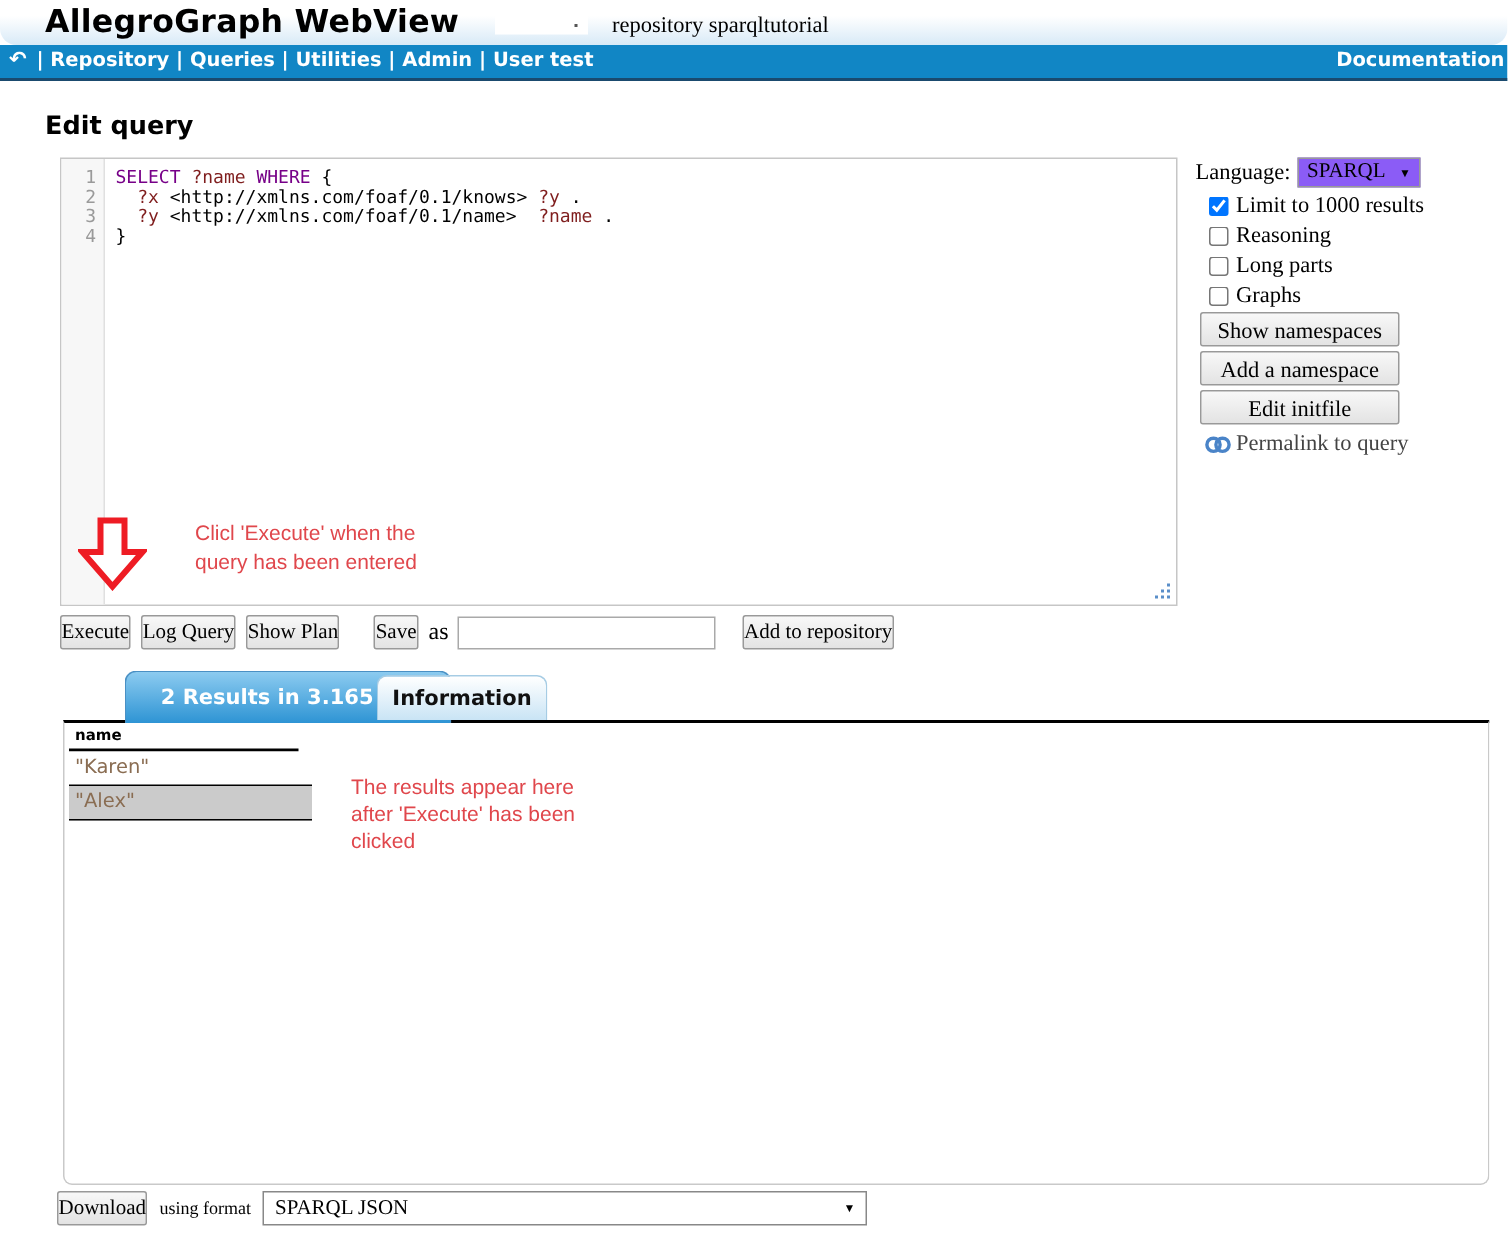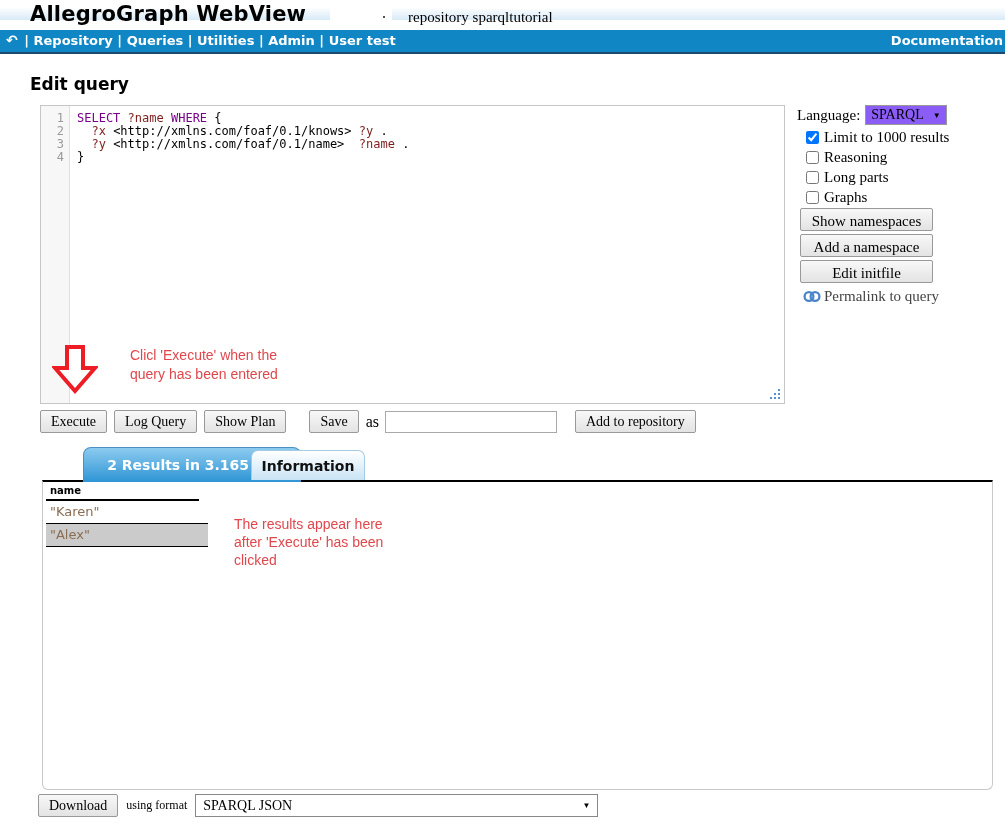--- a/index.html
+++ b/index.html
@@ -1,22 +1,22 @@
 <!DOCTYPE html>
 <html><head>
 <meta charset="utf-8">
 <style>
   * { margin:0; padding:0; box-sizing:border-box; }
   html,body { width:1005px; height:825px; }
   body { font-family:"Liberation Sans",sans-serif; background:#fff; }
   #app { position:relative; width:1005px; height:825px; overflow:hidden; background:#fff; }
 
   
-  .header { position:absolute; left:0; top:0; width:1005px; height:20px;
-    background:linear-gradient(#ffffff 35%, #d8eaf7); }
+  .header { position:absolute; left:0; top:0; width:1005px; height:30px;
+    background:linear-gradient(#ffffff 35%, #d8eaf7);border-radius:11px; }
   .app-title { position:absolute; left:30px; top:2px; font-family:"DejaVu Sans",sans-serif;
     font-weight:bold; font-size:21px; color:#000; letter-spacing:0.2px; }
   .patch1 { position:absolute; left:330px; top:3px; width:62px; height:20px; background:#fff; }
   .patch2 { position:absolute; left:468px; top:0; width:78px; height:9px; background:#fff; }
   .patch-dot { position:absolute; left:383px; top:16px; width:2px; height:2px; background:#555; }
   .repo-label { position:absolute; left:408px; top:9px; font-family:"Liberation Serif",serif;
     font-size:15px; color:#000; }
 
   
   .nav { position:absolute; left:0; top:30px; width:1005px; height:24px; background:#1186c5;
@@ -49,21 +49,21 @@
   .arrow-svg { position:absolute; left:52px; top:344px; }
   .arrow-note { position:absolute; left:130px; top:346px; color:#e0474c; font-size:14px;
     line-height:19px; }
   .results-note { position:absolute; left:191px; top:33px; color:#e0474c; font-size:14px;
     line-height:18px; }
 
   
   .actions { position:absolute; left:40px; top:410px; display:flex; align-items:center; }
   .btn { font-family:"Liberation Serif",serif; font-size:14px; color:#000;
     background:linear-gradient(#f8f8f8,#e3e3e3); border:1px solid #999; border-radius:2px;
-    padding:2px 10px; height:23px; cursor:pointer; white-space:nowrap; }
+    padding:2px 0; height:23px; cursor:pointer; white-space:nowrap; }
   .ml7  { margin-left:7px; }
   .ml23 { margin-left:23px; }
   .as-label { font-family:"Liberation Serif",serif; font-size:16px; margin:0 6px 0 7px; }
   .save-input { width:172px; height:22px; border:1px solid #a9a9a9; font-size:13px; padding:0 4px; }
   .ml18 { margin-left:18px; }
 
   
   .tab-active { position:absolute; left:45px; top:447px; width:218px; height:35px; z-index:3;
     border:1px solid #4a90c4; border-bottom:none; border-radius:8px 8px 0 0;
     background:linear-gradient(#8ccbf0,#2e94d4); color:#fff;

